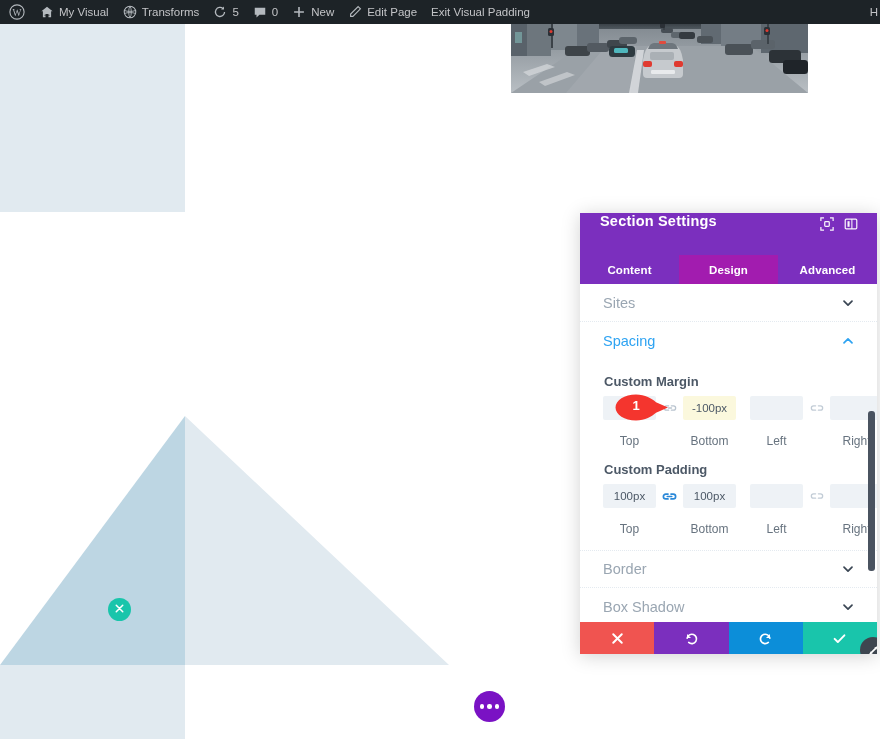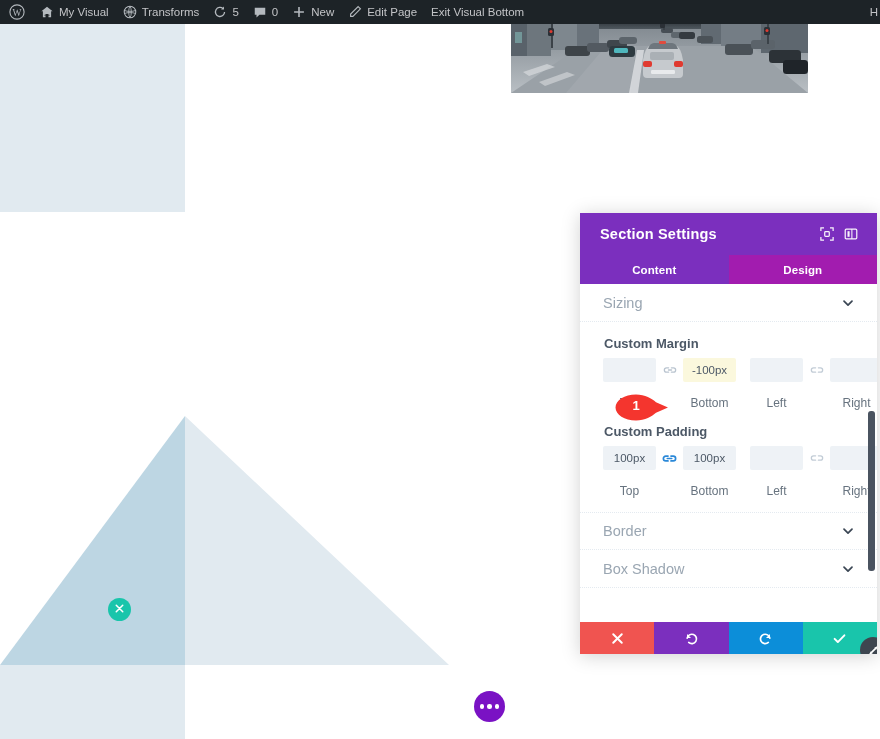--- a/index.html
+++ b/index.html
@@ -99,21 +99,21 @@
     position: absolute; left: 580px; top: 213px;
     width: 297px; height: 441px;
     background: #fff;
     box-shadow: 0 2px 18px rgba(0,0,0,0.18);
     display: flex; flex-direction: column;
     z-index: 40;
     overflow: hidden;
   }
   .panel-head {
     height: 42px; background: #7b2fbe;
-    display: flex; align-items: center;
+    display: flex; align-items: flex-start;
     padding: 0 14px 0 20px;
     flex: 0 0 auto;
   }
   .panel-title { color: #fff; font-size: 14.5px; font-weight: bold; flex: 1; letter-spacing: .2px; }
   .head-ico {
     width: 24px; height: 22px; display: flex; align-items: center; justify-content: center;
     color: #fff; cursor: pointer; opacity: .95;
   }
   .head-ico svg { display: block; }
 
@@ -275,21 +275,21 @@
     <div class="ab-item">
       <span class="ab-ico">
         <svg width="14" height="14" viewBox="0 0 16 16">
             <path d="M11.6 1.8 14.2 4.4 5.6 13H3v-2.6z" fill="none" stroke="#b4b9be" stroke-width="1.3"></path>
           </svg>
       </span>
       <span class="ab-label">Edit Page</span>
     </div>
 
     <div class="ab-item">
-      <span class="ab-label">Exit Visual Bottom</span>
+      <span class="ab-label">Exit Visual Padding</span>
     </div>
 
     <div class="ab-right">
       <span>H</span>
     </div>
   </div>
 
   <div class="canvas">
 
     <div class="col-block" id="col-top"></div>
@@ -401,34 +401,43 @@
           <rect x="1.4" y="2.4" width="13.2" height="11.2" rx="1.2" fill="none" stroke="#fff" stroke-width="1.4"></rect>
           <rect x="4" y="4.8" width="2.4" height="6.4" fill="#fff"></rect>
           <path d="M9 2.4v11.2" stroke="#fff" stroke-width="1.2"></path>
         </svg>
       </div>
     </div>
 
     <div class="panel-tabs">
       <div class="ptab">Content</div>
       <div class="ptab active">Design</div>
+      <div class="ptab">Advanced</div>
     </div>
 
     <div class="panel-body">
       <div class="scroll-area">
 
         <div class="accordion-head">
-          <span class="acc-title">Sizing</span>
+          <span class="acc-title">Sites</span>
           <span class="chev">
             <svg width="12" height="12" viewBox="0 0 12 12">
                 <path d="M2 4.2 6 8.2 10 4.2" fill="none" stroke="currentColor" stroke-width="1.7" stroke-linecap="round" stroke-linejoin="round"></path>
               </svg>
           </span>
         </div>
 
+        <div class="accordion-head open" style="border-bottom:none;">
+          <span class="acc-title">Spacing</span>
+          <span class="chev">
+            <svg width="12" height="12" viewBox="0 0 12 12">
+                <path d="M2 7.8 6 3.8 10 7.8" fill="none" stroke="currentColor" stroke-width="1.7" stroke-linecap="round" stroke-linejoin="round"></path>
+              </svg>
+          </span>
+        </div>
 
         <div class="acc-body">
 
           <div class="field-label">Custom Margin</div>
           <div class="spacing-row">
             <div class="spacing-pair">
               <div class="spacing-cell">
                 <div class="sp-input"></div>
                 <div class="sp-caption">Top</div>
               </div>

